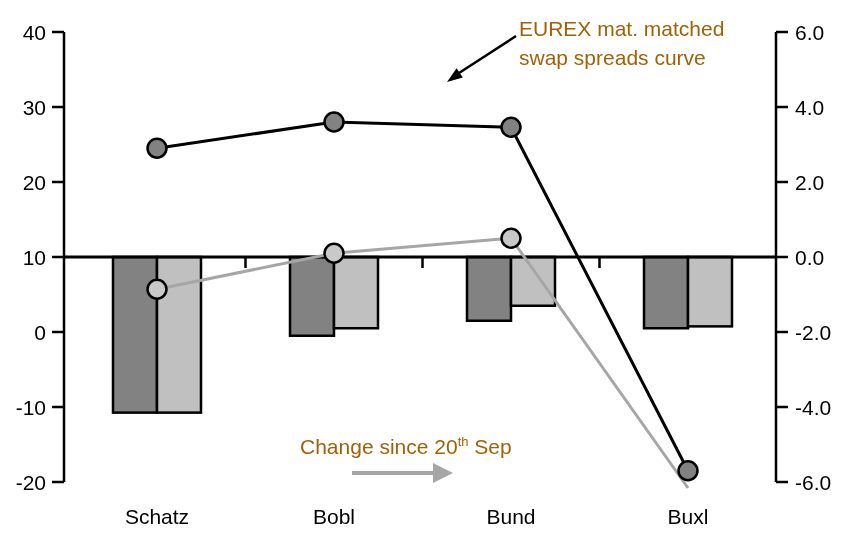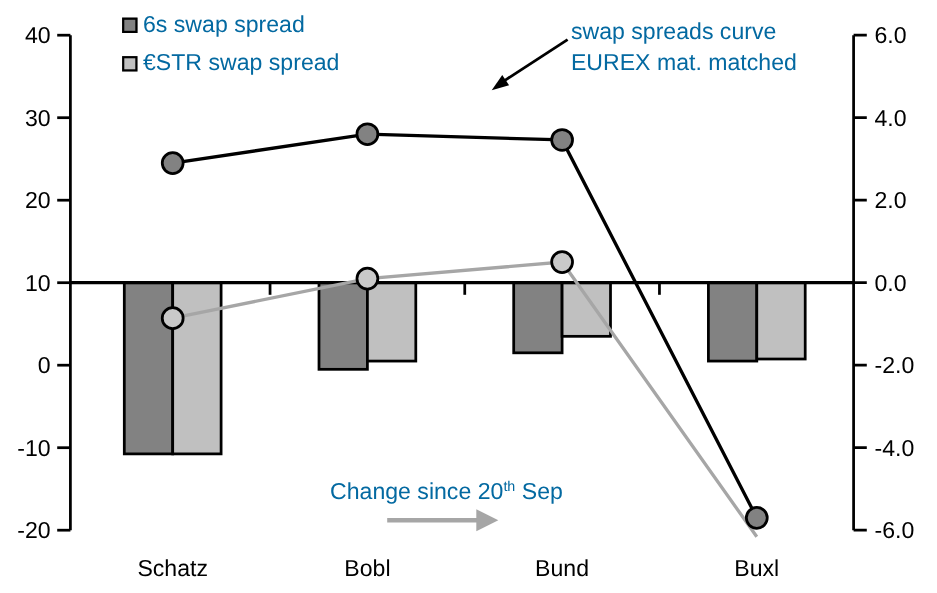--- a/index.html
+++ b/index.html
@@ -1,21 +1,21 @@
 <!DOCTYPE html>
 <html><head>
 <meta charset="utf-8">
 <style>
   html,body{margin:0;padding:0;background:#fff;}
   .stage{
     position:relative;
     width:852px;height:539px;
     background:#fff;
     font-family:"Liberation Sans",sans-serif;
-    color:#0369a1;
+    color:#a16207;
     overflow:hidden;
   }
   #chart{position:absolute;left:0;top:0;}
   #chart text{
     font-family:"Liberation Sans",sans-serif;
     font-size:21px;
     fill:#000;
   }
   .legend{
     position:absolute;left:111px;top:8px;
@@ -104,31 +104,21 @@
     <g>
       <line x1="516" y1="36" x2="459" y2="73" stroke="#000" stroke-width="2.5"></line>
       <polygon points="447,82 456.6,68.2 462.8,77.6" fill="#000"></polygon>
     </g>
     <g>
       <line x1="352" y1="473" x2="434" y2="473" stroke="#a6a6a6" stroke-width="4"></line>
       <polygon points="433,463 433,483 453,473" fill="#a6a6a6"></polygon>
     </g>
   </svg>
 
-  <div class="legend">
-    <div class="legend-item">
-      <span class="swatch" style="background-color: rgb(130, 130, 130);"></span>
-      <span class="legend-label">6s swap spread</span>
-    </div>
-    <div class="legend-item">
-      <span class="swatch" style="background-color: rgb(192, 192, 192);"></span>
-      <span class="legend-label">€STR swap spread</span>
-    </div>
-  </div>
 
   <div class="eurex-note">
+    <div>EUREX mat. matched</div>
     <div>swap spreads curve</div>
-    <div>EUREX mat. matched</div>
   </div>
 
   <div class="change-note"><span>Change since 20</span><sup>th</sup><span> Sep</span></div>
 
 </div>
 
 </body></html>

